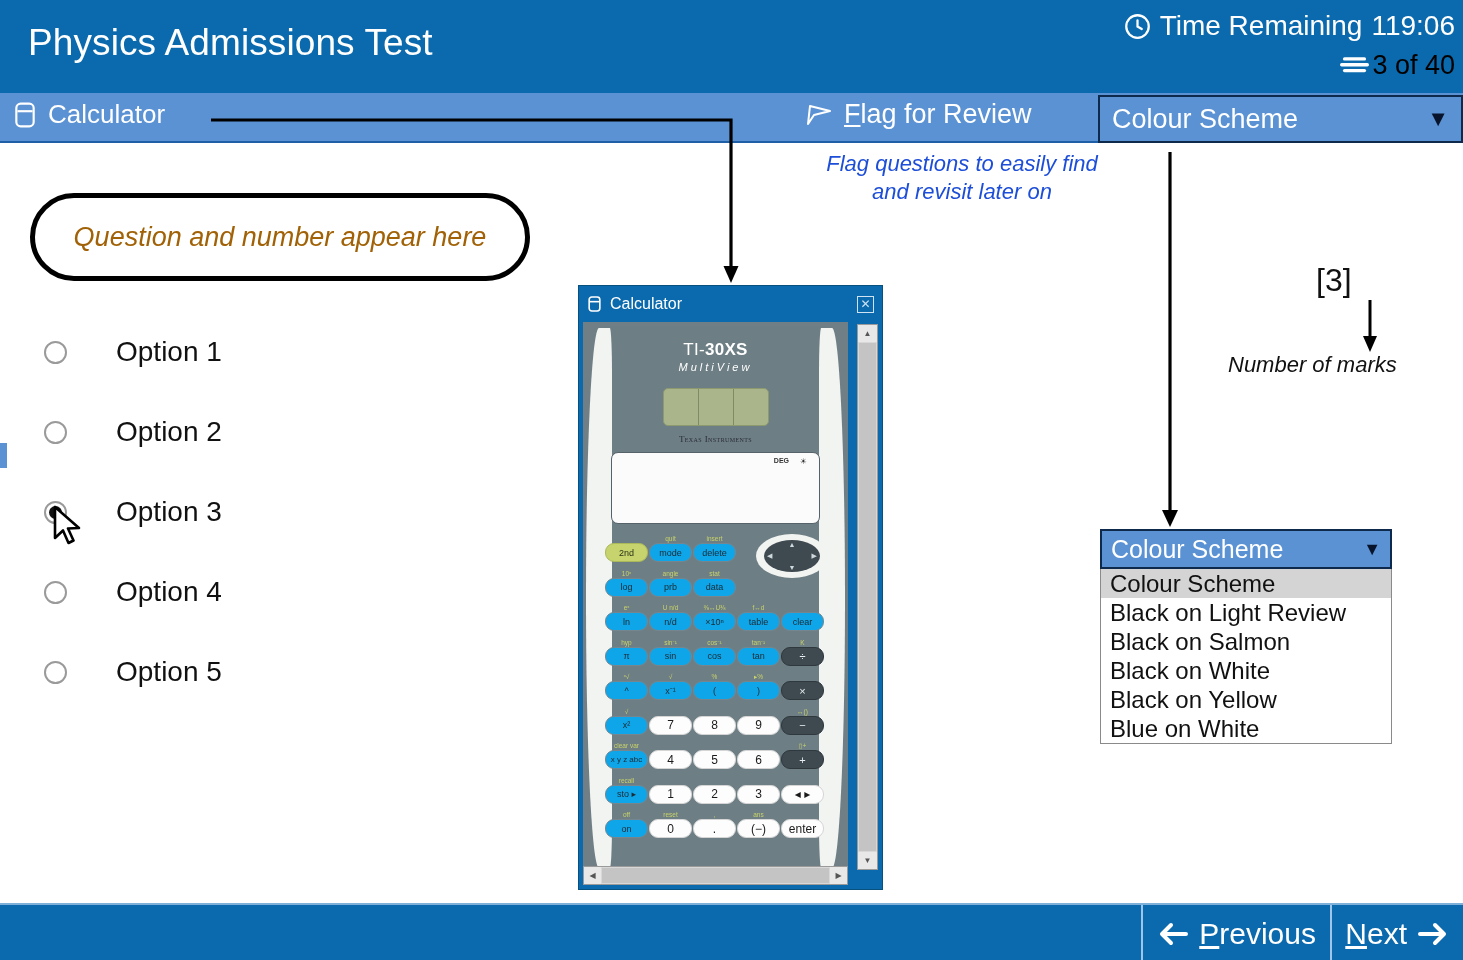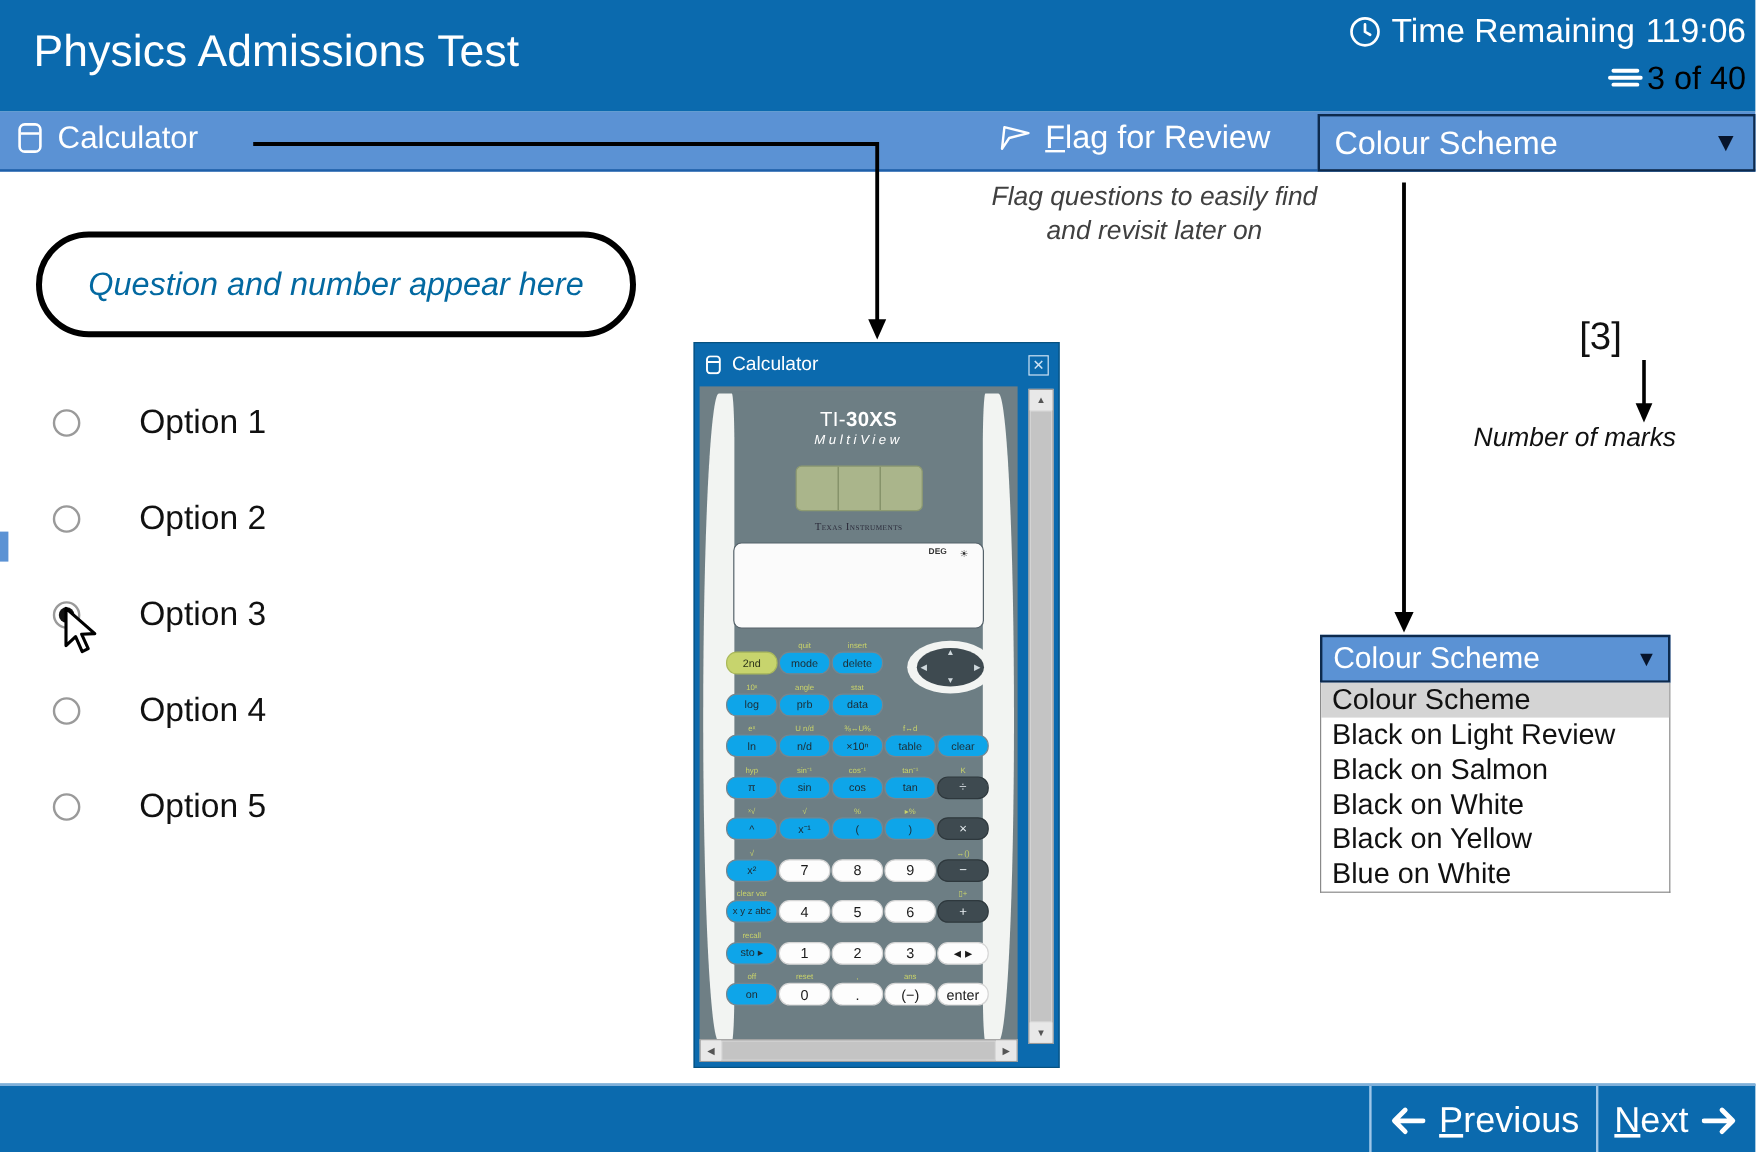--- a/index.html
+++ b/index.html
@@ -39,21 +39,21 @@
     position: absolute; left: 0; top: 93px; width: 1463px; height: 50px;
     background: #5b92d4; border-bottom: 2px solid #1f5fa8;
   }
   .tool-left {
     position: absolute; left: 13px; top: 6px;
     display: flex; align-items: center; gap: 11px;
     color: #fff; font-size: 26px; cursor: pointer;
   }
   .calc-ico { display:block; }
   .tool-flag {
-    position: absolute; left: 831px; top: 6px;
+    position: absolute; left: 804px; top: 6px;
     display: flex; align-items: center; gap: 10px;
     color: #fff; font-size: 27px; cursor: pointer;
   }
   .flag-ico { display:block; }
   .accel { text-decoration: underline; }
 
   .scheme-select {
     position: absolute; left: 1098px; top: 95px;
     width: 365px; height: 48px;
     background: #5b92d4; border: 2px solid #0d2a4d;
@@ -74,21 +74,21 @@
 
   
   .callout {
     position: absolute; left: 30px; top: 193px;
     width: 500px; height: 88px;
     border: 5px solid #000; border-radius: 46px;
     display: flex; align-items: center; justify-content: center;
     background: #fff;
   }
   .callout span {
-    font-size: 27px; font-style: italic; color: #0369a1;
+    font-size: 27px; font-style: italic; color: #a16207;
   }
 
   
   .options { position: absolute; left: 44px; top: 330px; }
   .opt-row {
     display: flex; align-items: center; height: 44px;
     margin-bottom: 36px; cursor: pointer;
   }
   .radio {
     width: 23px; height: 23px; border: 2px solid #9a9a9a; border-radius: 50%;
@@ -98,21 +98,21 @@
     content: ""; position: absolute; left: 3px; top: 3px;
     width: 13px; height: 13px; border-radius: 50%; background: #111;
   }
   .opt-label { margin-left: 49px; font-size: 28px; color: #111; white-space: nowrap; }
 
   .cursor-arrow { position: absolute; left: 52px; top: 505px; pointer-events: none; }
 
   
   .ann-flag {
     position: absolute; left: 806px; top: 150px; width: 312px;
-    text-align: center; font-size: 22px; font-style: italic; color: #404040;
+    text-align: center; font-size: 22px; font-style: italic; color: #1d4ed8;
     line-height: 1.28;
   }
   .ann-marks-num {
     position: absolute; left: 1316px; top: 262px;
     font-size: 32px; color: #111;
   }
   .ann-marks-lbl {
     position: absolute; left: 1228px; top: 352px;
     font-size: 22px; font-style: italic; color: #111; white-space: nowrap;
   }

